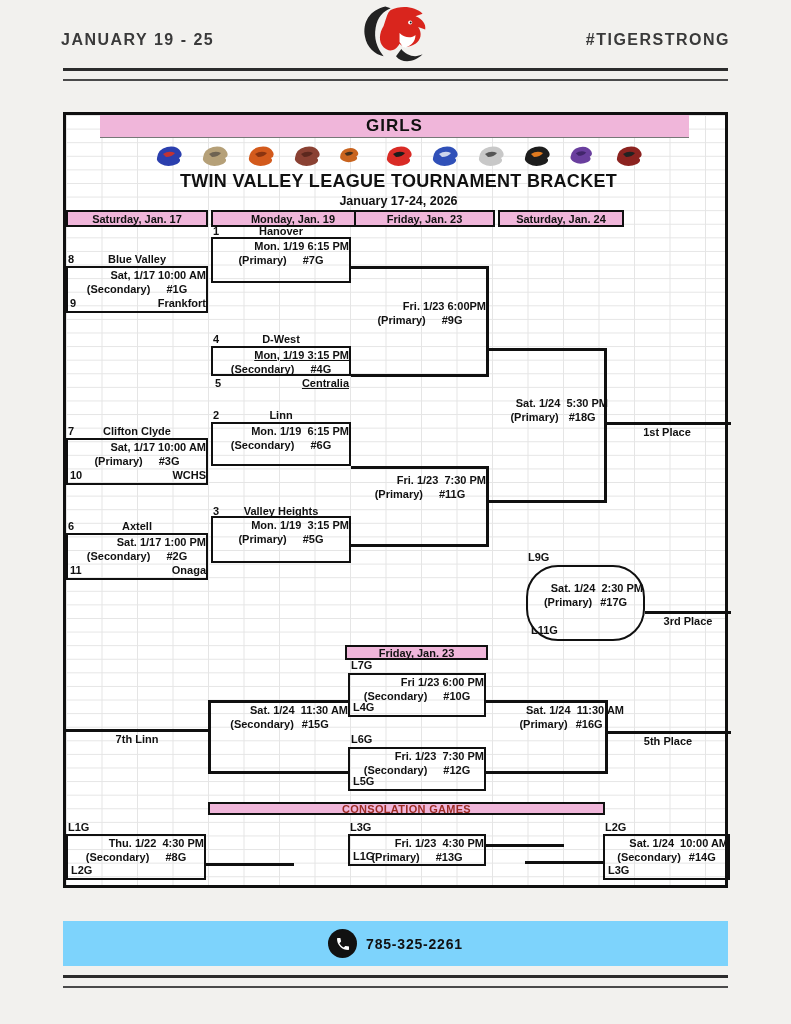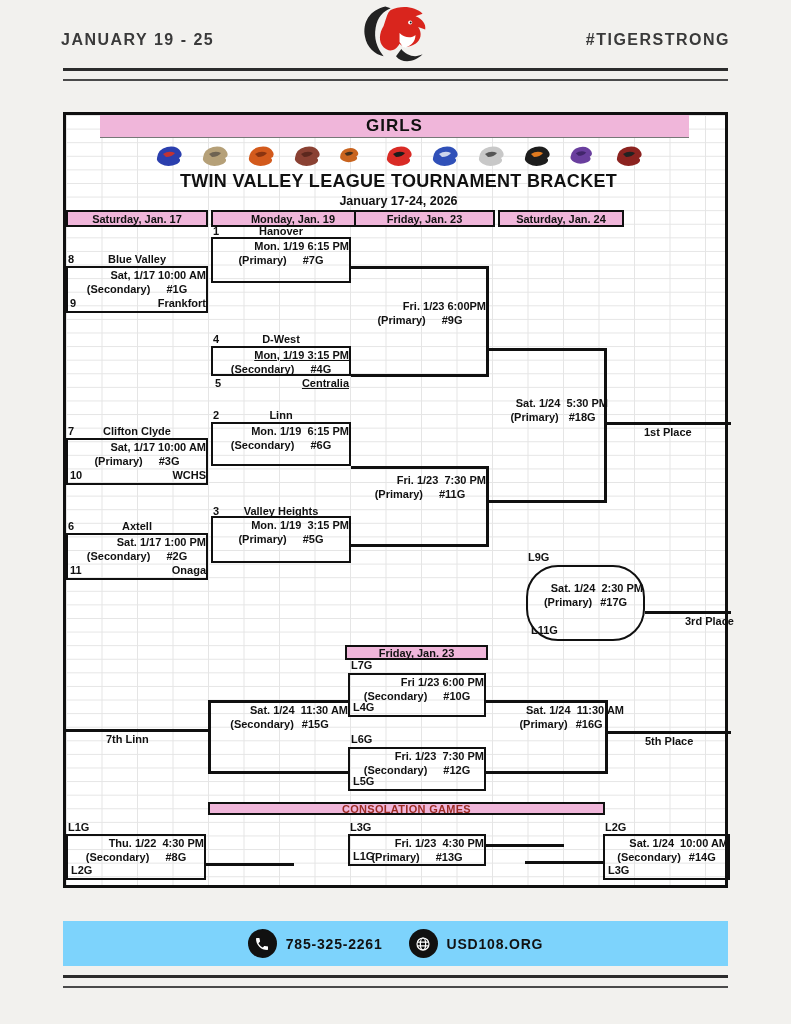--- a/index.html
+++ b/index.html
@@ -34,21 +34,21 @@
   .minibar{border:2px solid #101010;font-size:11px;}
   .consol{color:#9c2b23;letter-spacing:.3px;}
   
   .gbox{border:2px solid #101010;box-sizing:border-box;}
   .grow{height:14px;line-height:14px;text-align:right;white-space:pre;}
   .vrow{display:flex;justify-content:center;gap:16px;white-space:pre;}
   .seed{height:13px;line-height:13px;position:absolute;}
   .sn{position:absolute;left:2px;top:0;}
   .snm{display:block;text-align:center;}
   .lbl{height:13px;line-height:13px;position:absolute;text-align:left;}
-  .place{height:13px;line-height:13px;padding-left:40px;}
+  .place{text-align:center;height:13px;line-height:13px;}
   .ln{background:#101010;}
   .free{position:absolute;}
   
   .footbar{left:63px;top:921px;width:665px;height:45px;background:#7dd3fc;display:flex;align-items:center;justify-content:center;gap:26px;}
   .fitem{display:flex;align-items:center;gap:9px;font-size:14px;font-weight:bold;letter-spacing:.8px;color:#111;}
   .ficon{width:29px;height:29px;border-radius:50%;background:#111;display:flex;align-items:center;justify-content:center;}
 </style>
 </head>
 <body>
 
@@ -286,26 +286,14 @@
 
 <div class="abs footbar">
   <div class="fitem">
     <span class="ficon">
       <svg viewBox="0 0 24 24" width="16" height="16">
           <path fill="#fff" d="M6.62 10.79c1.44 2.83 3.76 5.14 6.59 6.59l2.2-2.21c.27-.27.67-.36 1.02-.24 1.12.37 2.33.57 3.57.57.55 0 1 .45 1 1V20c0 .55-.45 1-1 1-9.39 0-17-7.61-17-17 0-.55.45-1 1-1h3.5c.55 0 1 .45 1 1 0 1.25.2 2.45.57 3.57.11.35.03.74-.25 1.02l-2.2 2.2z"></path>
         </svg>
     </span>
     <span>785-325-2261</span>
   </div>
-  <div class="fitem">
-    <span class="ficon">
-      <svg viewBox="0 0 24 24" width="18" height="18">
-          <g fill="none" stroke="#fff" stroke-width="1.6">
-            <circle cx="12" cy="12" r="8"></circle>
-            <ellipse cx="12" cy="12" rx="3.5" ry="8"></ellipse>
-            <path d="M4.5 9.5h15M4.5 14.5h15"></path>
-          </g>
-        </svg>
-    </span>
-    <span>USD108.ORG</span>
-  </div>
 </div>
 <div class="abs sep sep-bot"></div>
 
 </body></html>

